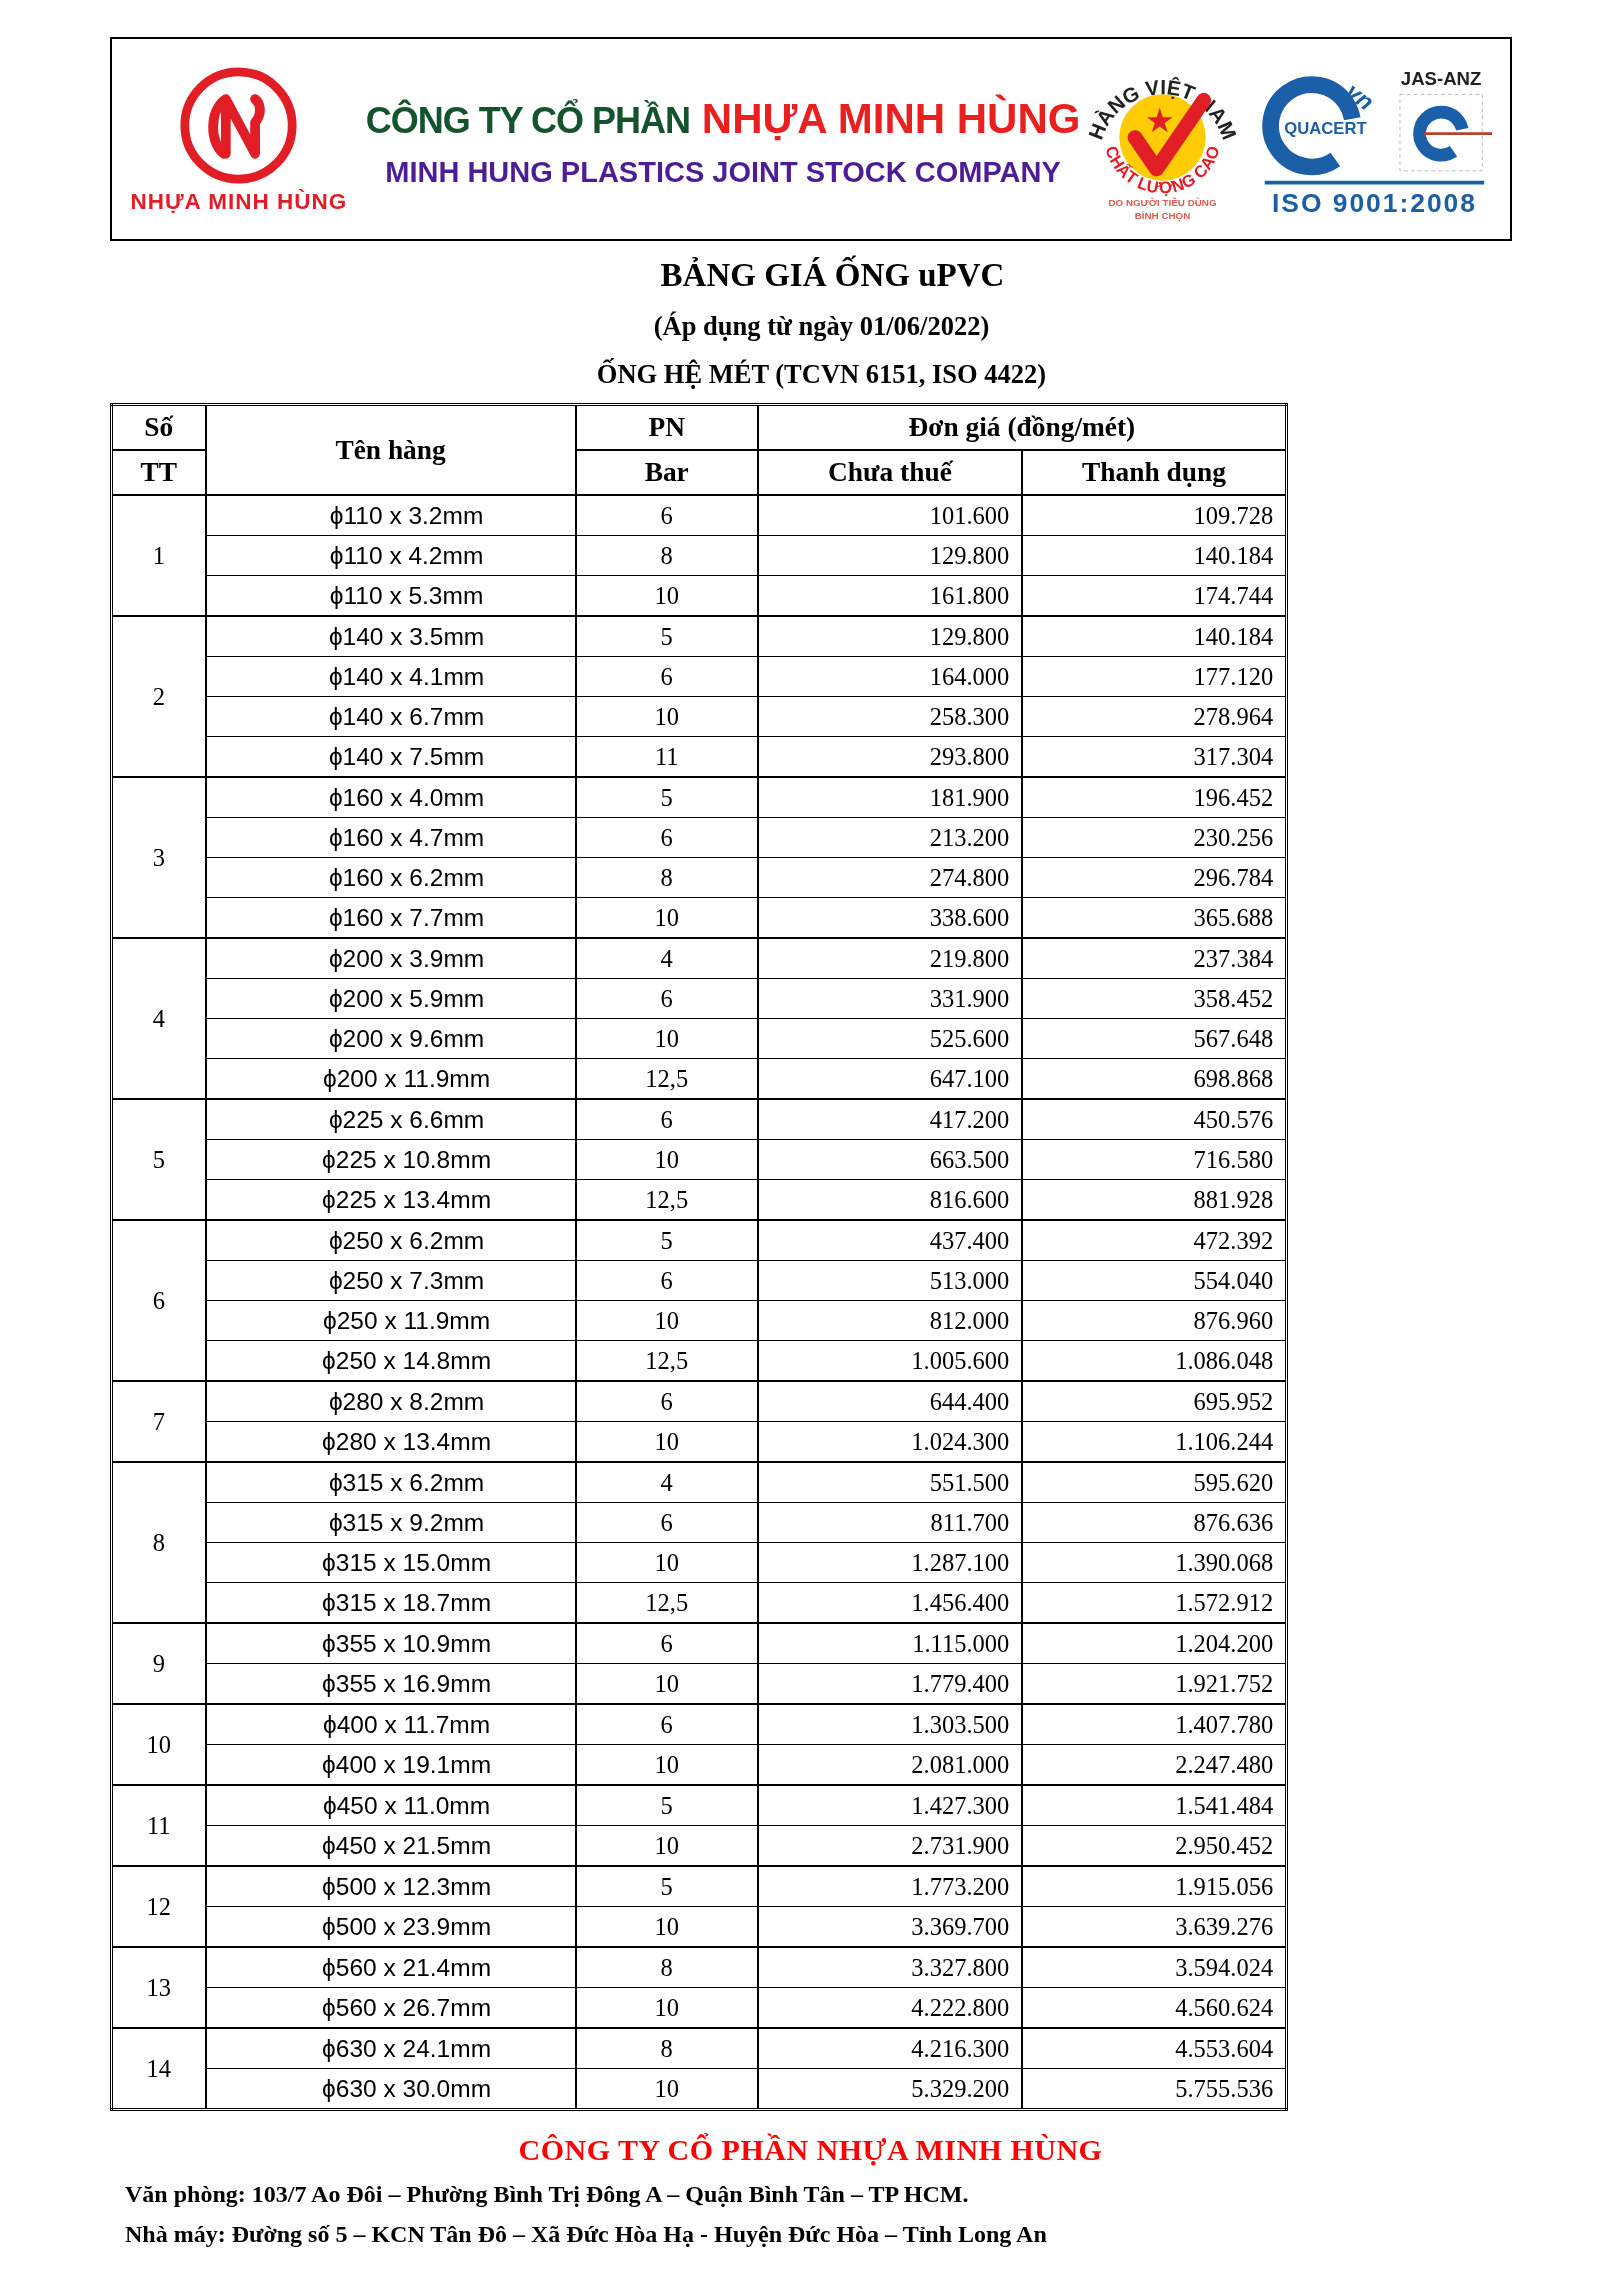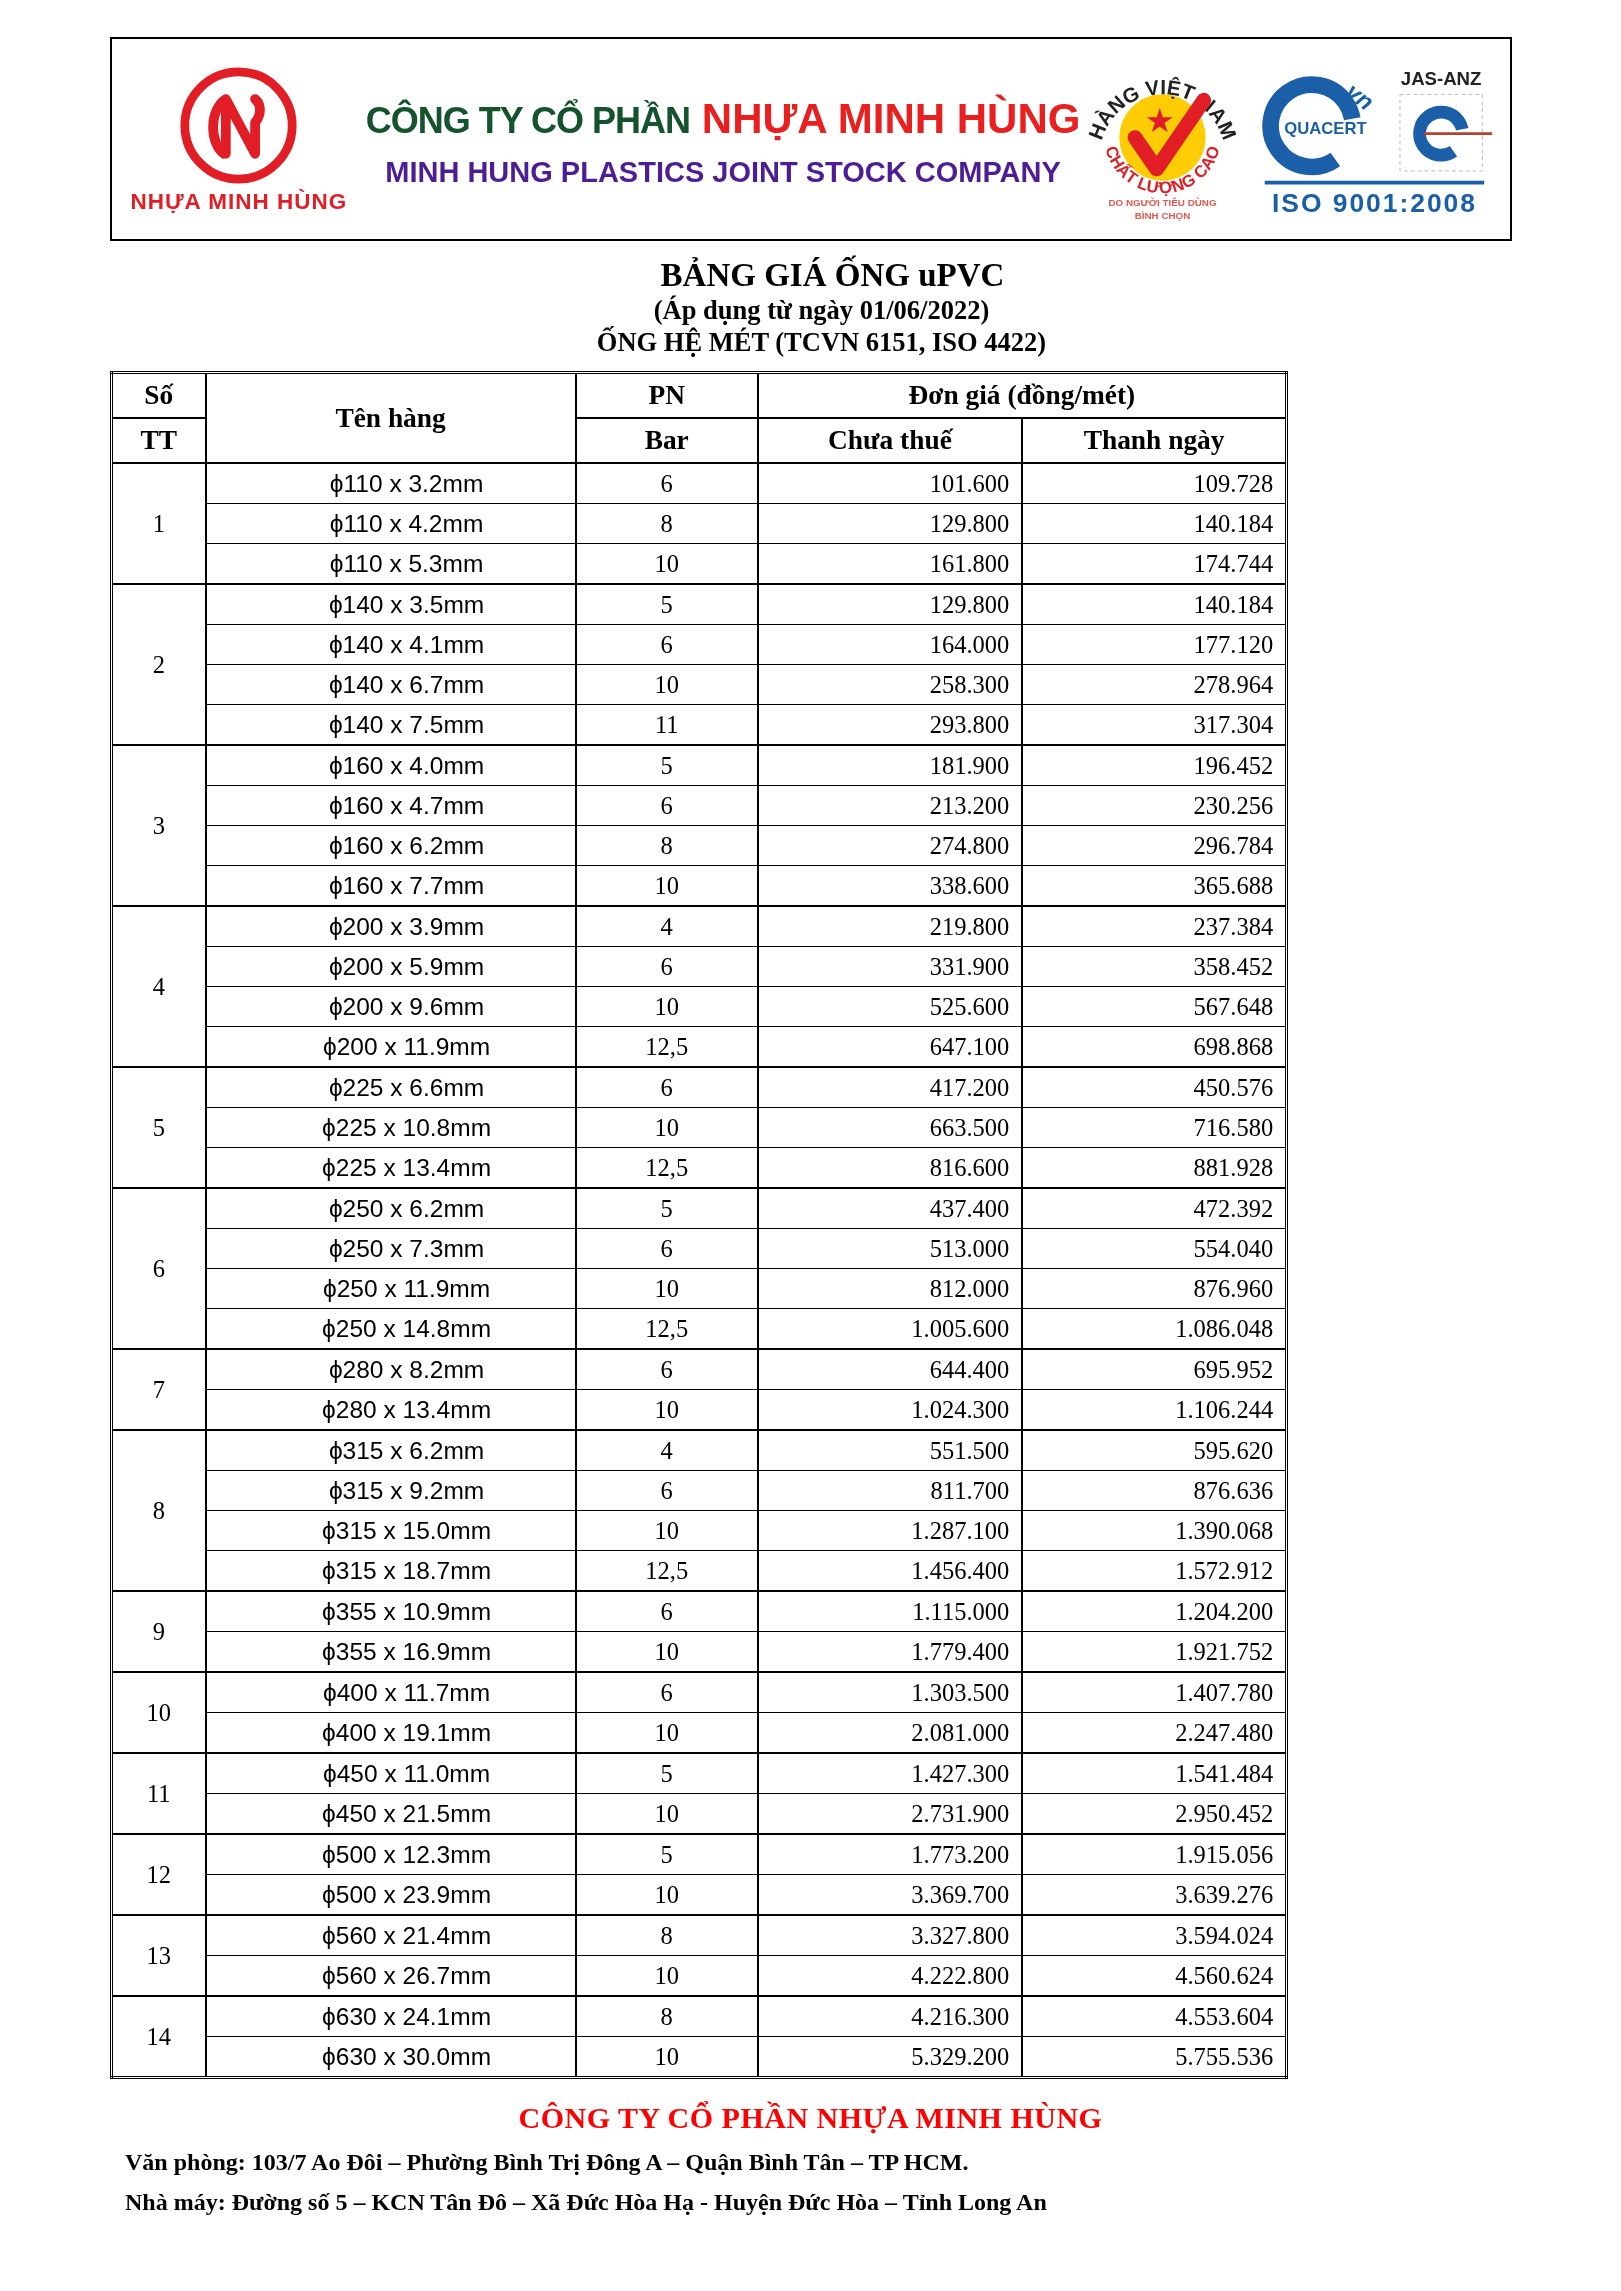--- a/index.html
+++ b/index.html
@@ -29,21 +29,21 @@
     font-weight:800;font-size:42px;color:#e8201f;letter-spacing:0px;margin-left:7.8px;
   }
   .company-line2{
     font-family:"Liberation Sans","DejaVu Sans",sans-serif;
     font-weight:bold;font-size:29px;color:#4c1d95;margin-top:13px;letter-spacing:0px;
   }
   .badges{width:421px;display:flex;align-items:center;justify-content:flex-end;gap:5.9px;padding-right:13.7px;}
   
   .title-block{text-align:center;margin-top:15.7px;}
   .title-main{font-size:33px;font-weight:bold;padding-left:44px;}
-  .title-sub{font-size:26.5px;font-weight:bold;margin-top:1px;padding-left:22px;}
+  .title-sub{font-size:26.5px;font-weight:bold;margin-top:17px;padding-left:22px;}
   
   table.price-table{
     width:1178px;margin:13.7px 0 0 110px;border-collapse:collapse;
     border:3.9px double #000;table-layout:fixed;
   }
   .price-table th,.price-table td{
     border-left:2px solid #000;border-right:2px solid #000;
     padding:0;vertical-align:middle;
   }
   .price-table thead th{font-weight:bold;font-size:27.4px;height:43px;}
@@ -138,21 +138,21 @@
     <tr>
       <th>Số</th>
       <th rowspan="2">Tên hàng</th>
       <th>PN</th>
       <th colspan="2">Đơn giá (đồng/mét)</th>
     </tr>
     <tr>
       <th>TT</th>
       <th>Bar</th>
       <th>Chưa thuế</th>
-      <th>Thanh ngày</th>
+      <th>Thanh dụng</th>
     </tr>
   </thead>
   <tbody id="table-body">
       <tr class="group-start">
         <td class="no" rowspan="3">1</td>
         <td class="name">ϕ110 x 3.2mm</td>
         <td class="pn">6</td>
         <td class="price">101.600</td>
         <td class="price">109.728</td>
       </tr>

